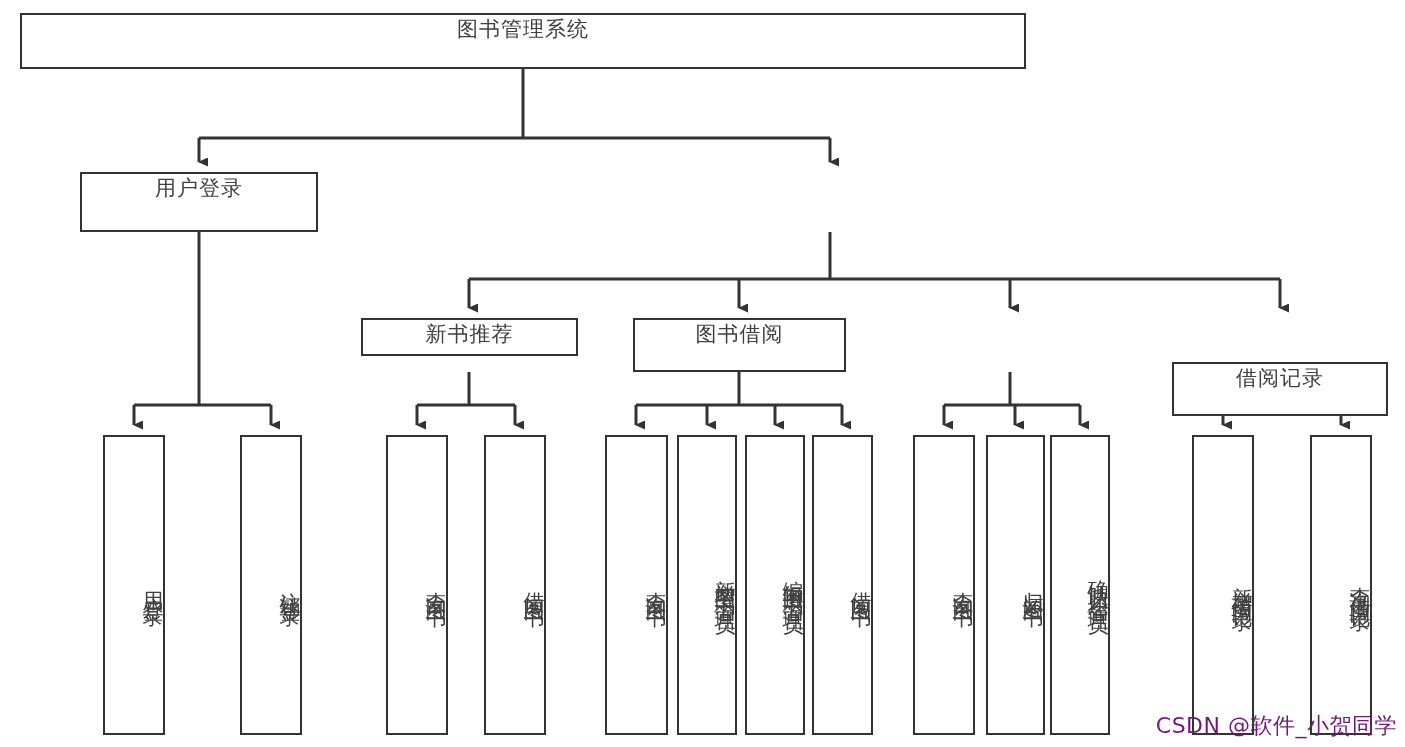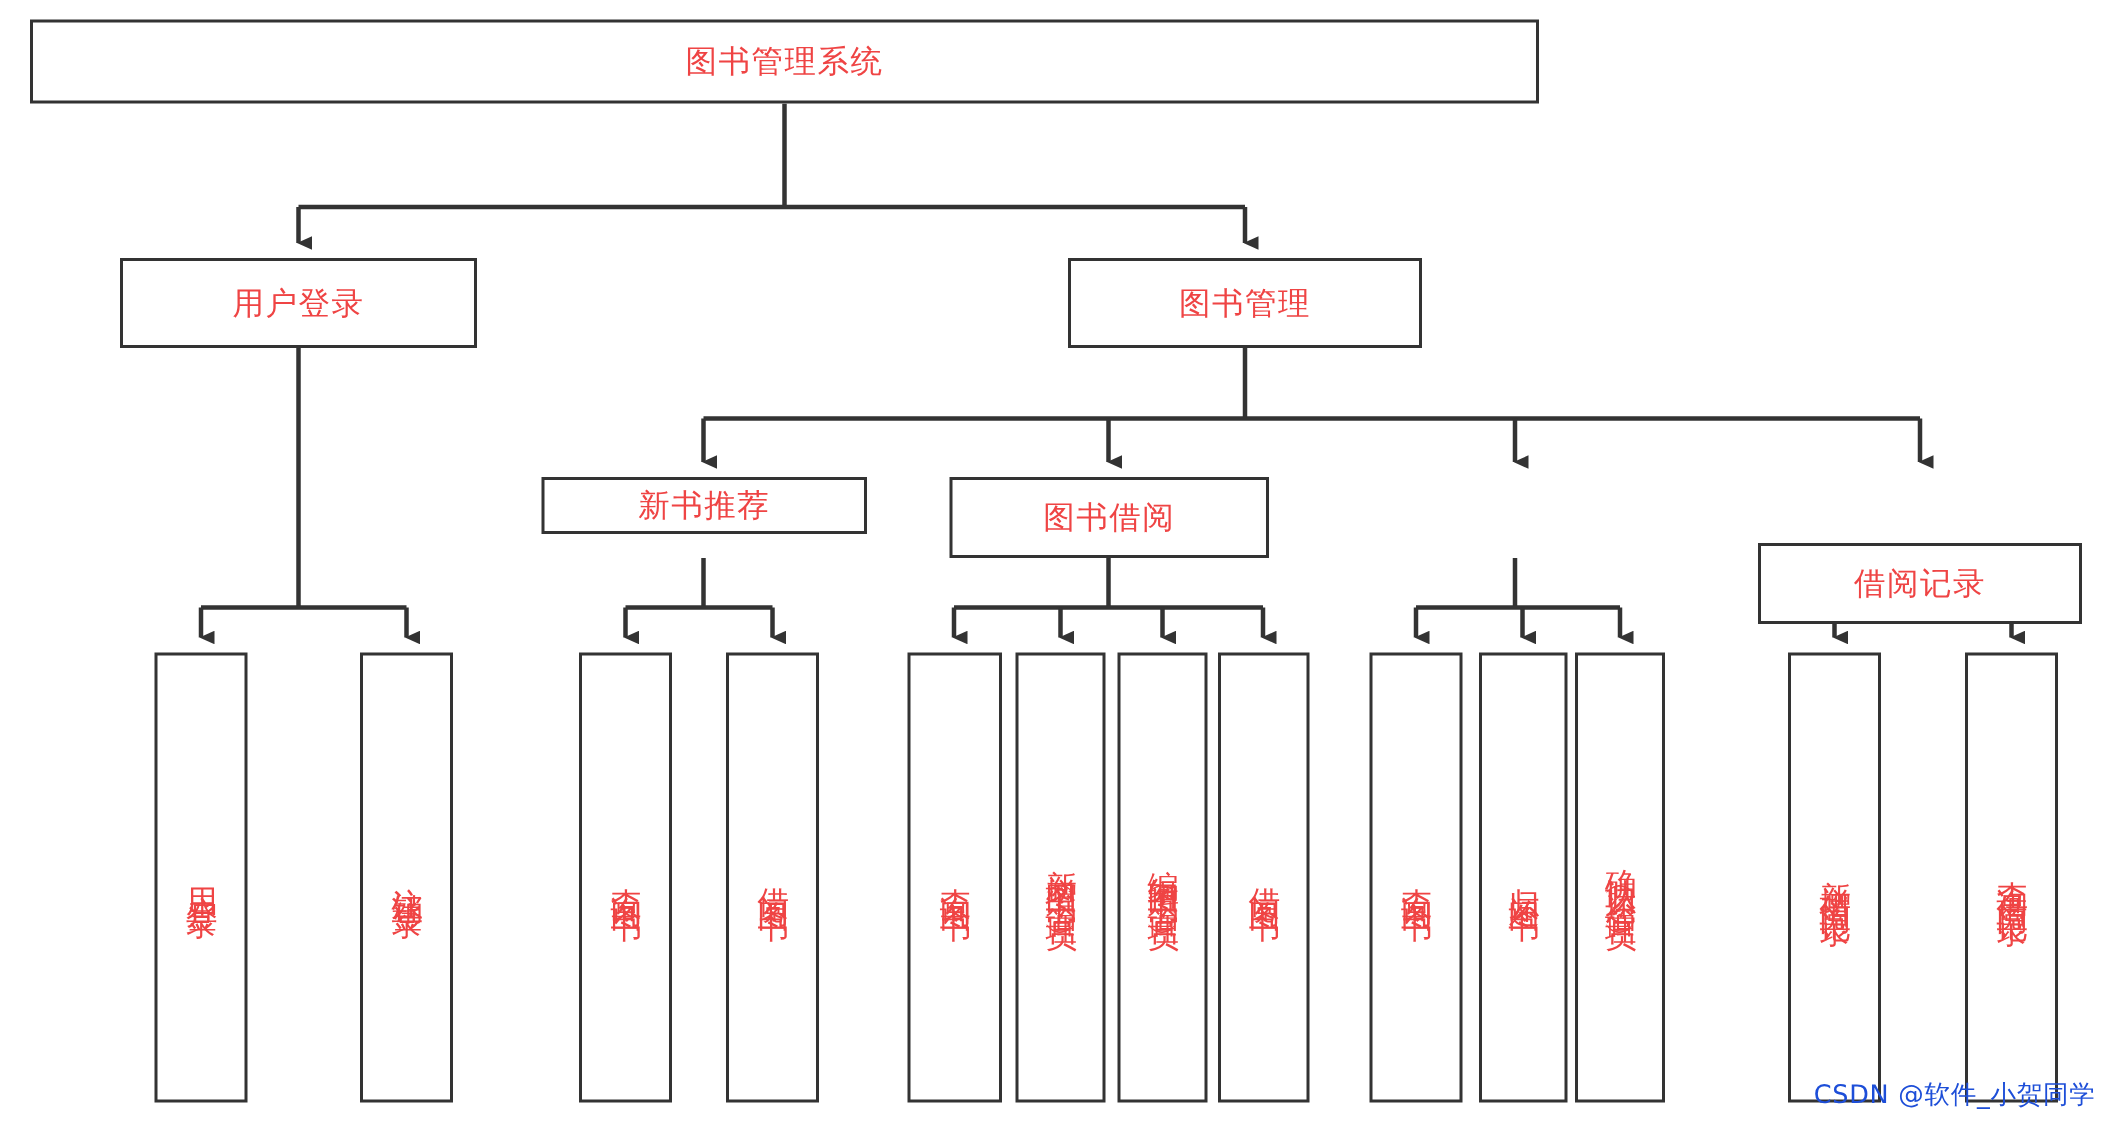--- a/index.html
+++ b/index.html
@@ -25,23 +25,22 @@
     width: 1405px;
     height: 747px;
     pointer-events: none;
   }
   .node {
     position: absolute;
     box-sizing: border-box;
     border: 2px solid #333333;
     background: #ffffff;
     display: flex;
-    align-items: center;
     justify-content: center;
-    color: #ef4444;
+    color: #404040;
   }
   .node.horiz {
     font-size: 21px;
     letter-spacing: 1px;
   }
   .node.vert {
     writing-mode: vertical-rl;
     text-orientation: upright;
     font-size: 21px;
     letter-spacing: 5px;
@@ -54,22 +53,22 @@
     display: block;
   }
   .node.vert .label {
     writing-mode: vertical-rl;
     text-orientation: upright;
   }
   #watermark {
     position: absolute;
     right: 8px;
     bottom: 6px;
-    font-size: 17px;
-    color: #1d4ed8;
+    font-size: 22px;
+    color: #701a75;
     letter-spacing: 0.5px;
     white-space: nowrap;
   }
 </style>
 </head>
 <body>
 
 <div id="canvas">
 
   <svg id="edges" viewBox="0 0 1405 747" xmlns="http://www.w3.org/2000/svg">
@@ -134,23 +133,20 @@
     </g>
   </svg>
 
   <div class="node horiz" style="left: 20px; top: 13px; width: 1006px; height: 56px;">
     <span class="label">图书管理系统</span>
   </div>
 
   <div class="node horiz" style="left: 80px; top: 172px; width: 238px; height: 60px;">
     <span class="label">用户登录</span>
   </div>
-  <div class="node horiz" style="left: 712px; top: 172px; width: 236px; height: 60px;">
-    <span class="label">图书管理</span>
-  </div>
 
   <div class="node horiz" style="left: 361px; top: 318px; width: 217px; height: 38px;">
     <span class="label">新书推荐</span>
   </div>
   <div class="node horiz" style="left: 633px; top: 318px; width: 213px; height: 54px;">
     <span class="label">图书借阅</span>
   </div>
   <div class="node horiz" style="left: 1172px; top: 318px; width: 216px; height: 54px; margin-top: 44px;">
     <span class="label">借阅记录</span>
   </div>

